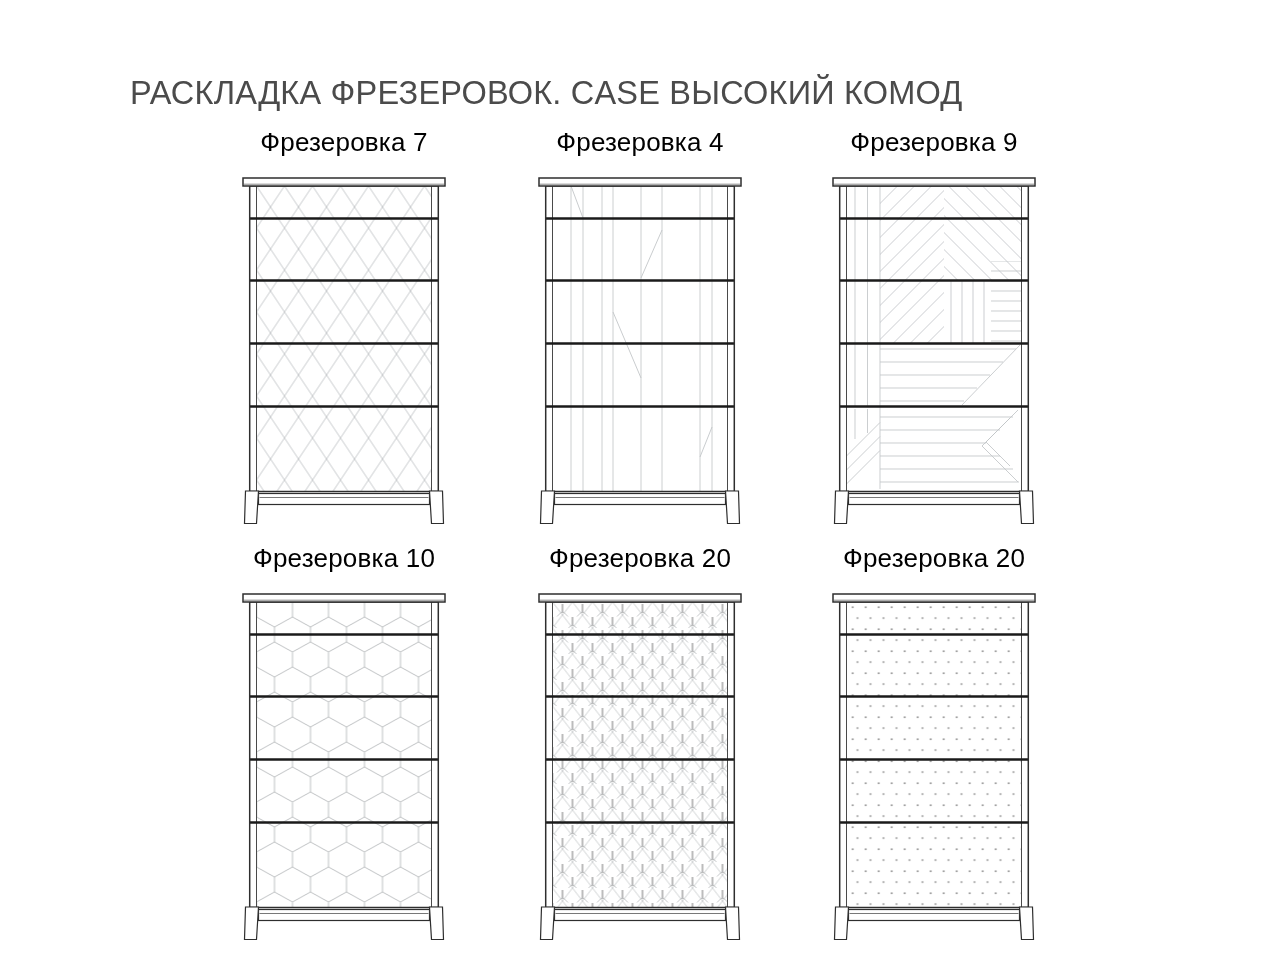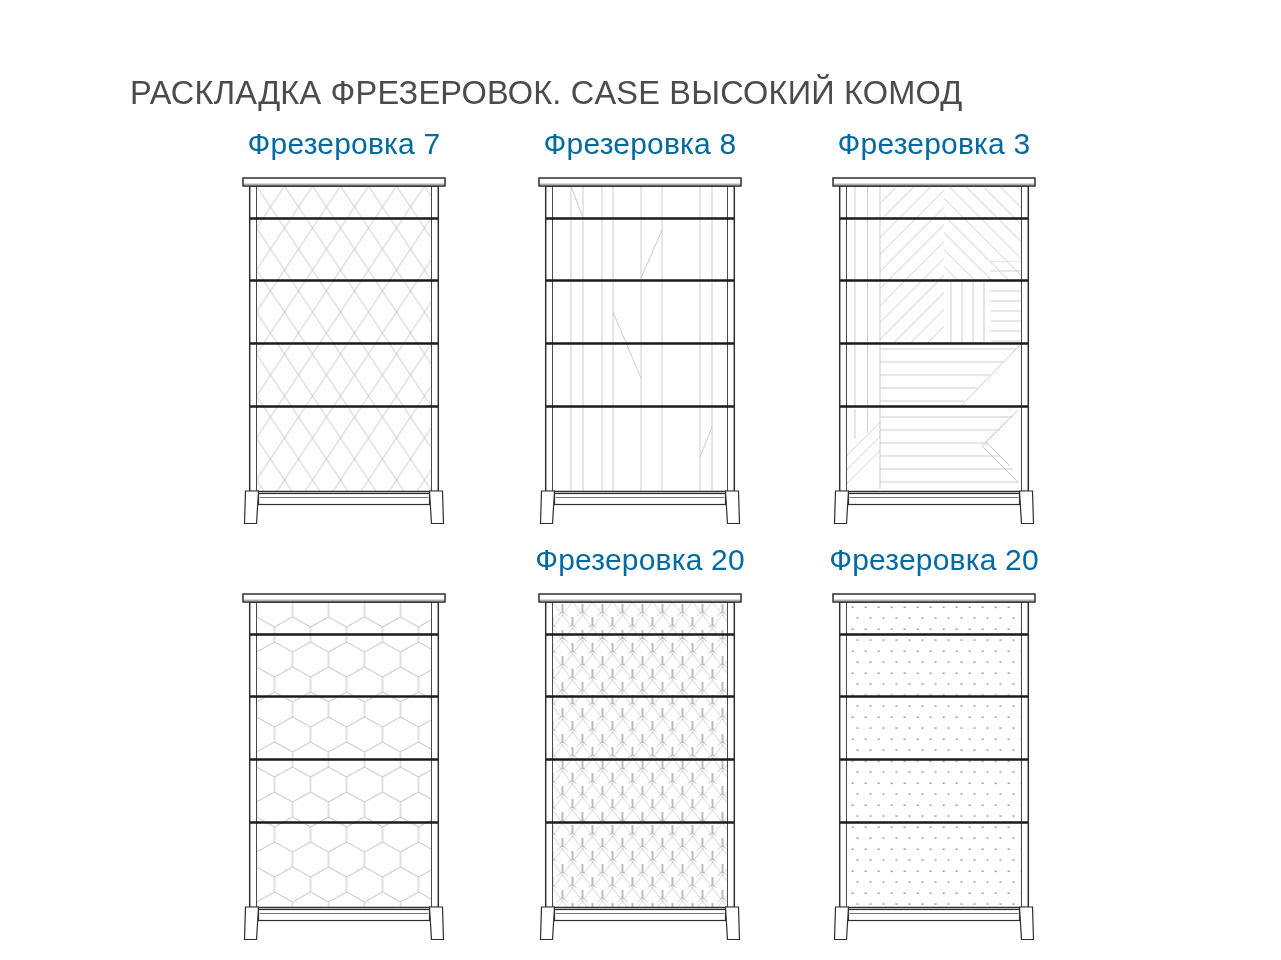--- a/index.html
+++ b/index.html
@@ -9,21 +9,21 @@
     font-family:"Liberation Sans", sans-serif;
   }
   .page-title{
     position:absolute;left:130px;top:74px;margin:0;
     font-size:33px;font-weight:400;color:#4b4b4b;letter-spacing:.2px;
     white-space:nowrap;transform:scaleX(.985);transform-origin:left;
   }
   figure.cab{position:absolute;width:204px;height:348px;margin:0;}
   .cab-label{
     position:absolute;top:-50px;left:50%;transform:translateX(-50%);
-    font-size:30px;font-weight:400;color:#0369a1;letter-spacing:.2px;white-space:nowrap;
+    font-size:26px;font-weight:400;color:#000000;letter-spacing:.2px;white-space:nowrap;
   }
   .cab-svg{display:block;width:204px;height:348px;}
 </style>
 </head>
 <body>
 
 <h1 class="page-title">РАСКЛАДКА ФРЕЗЕРОВОК. CASE ВЫСОКИЙ КОМОД</h1>
 
 <figure class="cab" style="left:242px;top:177px">
   <figcaption class="cab-label">Фрезеровка 7</figcaption>
@@ -49,21 +49,21 @@
       <rect x="7.7" y="9" width="188.6" height="305.5" fill="none" stroke="#2e2e2e" stroke-width="1.5"></rect>
       <rect x="1" y="1" width="202" height="8" fill="#fff" stroke="#2e2e2e" stroke-width="1.5"></rect>
       <line x1="1.8" y1="7.2" x2="202.2" y2="7.2" stroke="#555" stroke-width="0.7"></line>
       <rect x="16.5" y="316.5" width="171" height="11" fill="#fff" stroke="#2e2e2e" stroke-width="1.2"></rect>
       <line x1="17.5" y1="320.5" x2="186.5" y2="320.5" stroke="#555" stroke-width="0.8"></line>
       <polygon points="3.5,314 16.5,314 14.5,346.5 2.5,346.5" fill="#fff" stroke="#2e2e2e" stroke-width="1.2"></polygon>
       <polygon points="187.5,314 200.5,314 201.5,346.5 189.5,346.5" fill="#fff" stroke="#2e2e2e" stroke-width="1.2"></polygon>
     </svg>
 </figure>
 <figure class="cab" style="left:538px;top:177px">
-  <figcaption class="cab-label">Фрезеровка 8</figcaption>
+  <figcaption class="cab-label">Фрезеровка 4</figcaption>
   <svg class="cab-svg" viewBox="0 0 204 348">
       <defs>
         <clipPath id="clip1">
           <rect x="14.5" y="9" width="175" height="305.5"></rect>
         </clipPath>
       </defs>
       <g clip-path="url(#clip1)">
         <line x1="33" y1="9" x2="33" y2="314.5" stroke="#c6c9cb" stroke-width="0.9"></line>
         <line x1="45" y1="9" x2="45" y2="314.5" stroke="#c6c9cb" stroke-width="0.9"></line>
         <line x1="64" y1="9" x2="64" y2="314.5" stroke="#c6c9cb" stroke-width="0.9"></line>
@@ -86,21 +86,21 @@
       <rect x="7.7" y="9" width="188.6" height="305.5" fill="none" stroke="#2e2e2e" stroke-width="1.5"></rect>
       <rect x="1" y="1" width="202" height="8" fill="#fff" stroke="#2e2e2e" stroke-width="1.5"></rect>
       <line x1="1.8" y1="7.2" x2="202.2" y2="7.2" stroke="#555" stroke-width="0.7"></line>
       <rect x="16.5" y="316.5" width="171" height="11" fill="#fff" stroke="#2e2e2e" stroke-width="1.2"></rect>
       <line x1="17.5" y1="320.5" x2="186.5" y2="320.5" stroke="#555" stroke-width="0.8"></line>
       <polygon points="3.5,314 16.5,314 14.5,346.5 2.5,346.5" fill="#fff" stroke="#2e2e2e" stroke-width="1.2"></polygon>
       <polygon points="187.5,314 200.5,314 201.5,346.5 189.5,346.5" fill="#fff" stroke="#2e2e2e" stroke-width="1.2"></polygon>
     </svg>
 </figure>
 <figure class="cab" style="left:832px;top:177px">
-  <figcaption class="cab-label">Фрезеровка 3</figcaption>
+  <figcaption class="cab-label">Фрезеровка 9</figcaption>
   <svg class="cab-svg" viewBox="0 0 204 348">
       <defs>
         <clipPath id="clip2">
           <rect x="14.5" y="9" width="175" height="305.5"></rect>
         </clipPath>
         <pattern id="ne2" x="14.5" y="9" width="17" height="17" patternUnits="userSpaceOnUse">
           <line x1="0" y1="17" x2="17" y2="0" stroke="#c2c5c7" stroke-width="0.85"></line>
         </pattern>
         <pattern id="nw2" x="14.5" y="9" width="17" height="17" patternUnits="userSpaceOnUse">
           <line x1="0" y1="0" x2="17" y2="17" stroke="#c2c5c7" stroke-width="0.85"></line>
@@ -151,20 +151,21 @@
       <rect x="7.7" y="9" width="188.6" height="305.5" fill="none" stroke="#2e2e2e" stroke-width="1.5"></rect>
       <rect x="1" y="1" width="202" height="8" fill="#fff" stroke="#2e2e2e" stroke-width="1.5"></rect>
       <line x1="1.8" y1="7.2" x2="202.2" y2="7.2" stroke="#555" stroke-width="0.7"></line>
       <rect x="16.5" y="316.5" width="171" height="11" fill="#fff" stroke="#2e2e2e" stroke-width="1.2"></rect>
       <line x1="17.5" y1="320.5" x2="186.5" y2="320.5" stroke="#555" stroke-width="0.8"></line>
       <polygon points="3.5,314 16.5,314 14.5,346.5 2.5,346.5" fill="#fff" stroke="#2e2e2e" stroke-width="1.2"></polygon>
       <polygon points="187.5,314 200.5,314 201.5,346.5 189.5,346.5" fill="#fff" stroke="#2e2e2e" stroke-width="1.2"></polygon>
     </svg>
 </figure>
 <figure class="cab" style="left:242px;top:593px">
+  <figcaption class="cab-label">Фрезеровка 10</figcaption>
   <svg class="cab-svg" viewBox="0 0 204 348">
       <defs>
         <clipPath id="clip3">
           <rect x="14.5" y="9" width="175" height="305.5"></rect>
         </clipPath>
         <pattern id="p3" x="14.5" y="9" width="36" height="50" patternUnits="userSpaceOnUse">
           <line x1="0" y1="0" x2="0" y2="15" stroke="#b2b6b8" stroke-width="0.85"></line>
           <line x1="36" y1="0" x2="36" y2="15" stroke="#b2b6b8" stroke-width="0.85"></line>
           <line x1="18" y1="25" x2="0" y2="15" stroke="#b2b6b8" stroke-width="0.85"></line>
           <line x1="18" y1="25" x2="36" y2="15" stroke="#b2b6b8" stroke-width="0.85"></line>

